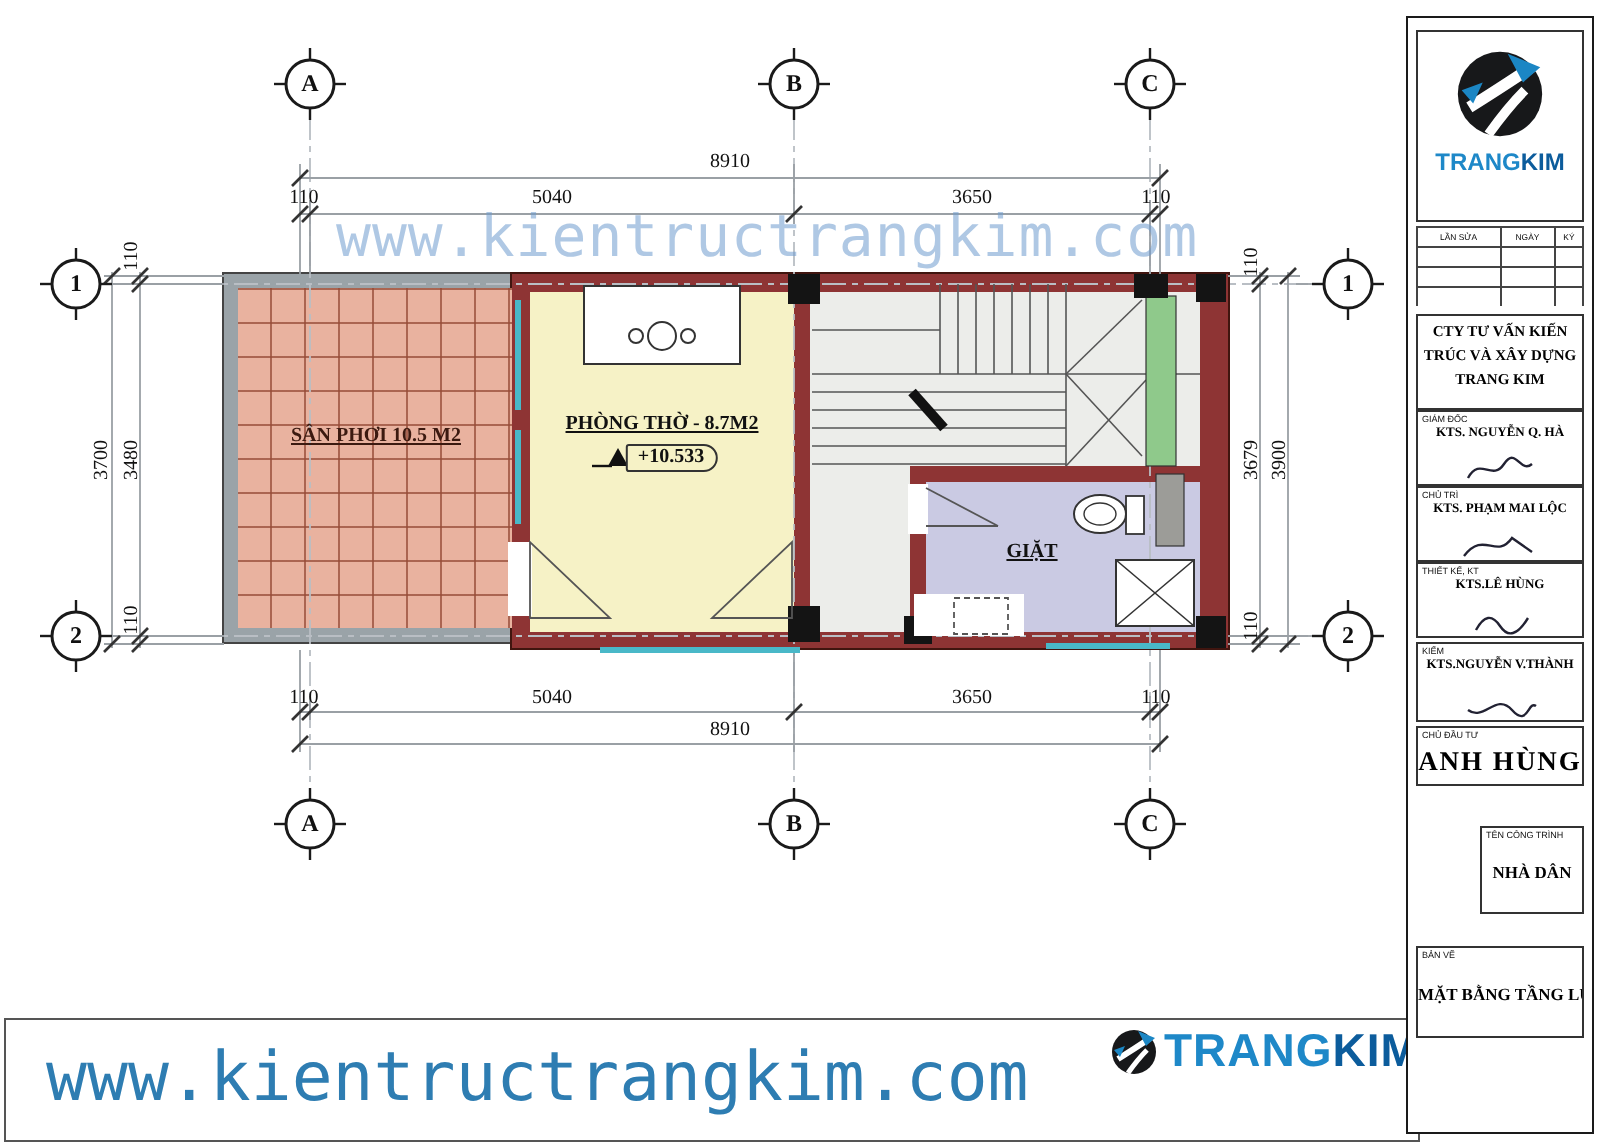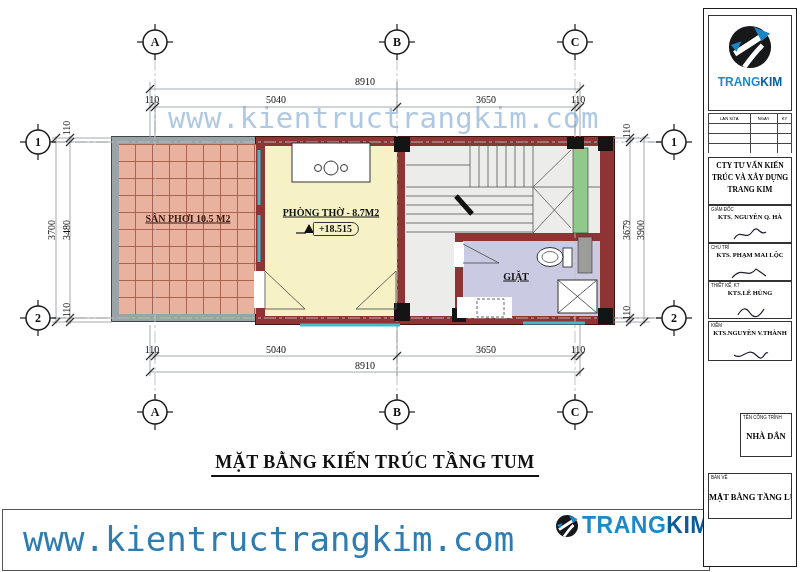--- a/index.html
+++ b/index.html
@@ -318,24 +318,23 @@
   <span class="dim rot" style="left:66px;top:230px">3480</span>
   <span class="dim rot" style="left:66px;top:310px">110</span>
   <span class="dim rot" style="left:51px;top:230px">3700</span>
   <span class="dim rot" style="left:626px;top:131px">110</span>
   <span class="dim rot" style="left:626px;top:230px">3679</span>
   <span class="dim rot" style="left:626px;top:313px">110</span>
   <span class="dim rot" style="left:640px;top:230px">3900</span>
 
   <span class="rlab" style="left:188px;top:218px">SÂN PHƠI 10.5 M2</span>
   <span class="rlab" style="left:331px;top:212px;color:#111">PHÒNG THỜ - 8.7M2</span>
-  <span class="level" style="left:336px;top:229px">+18.515</span>
+  <span class="level" style="left:336px;top:229px">+10.533</span>
   <span class="rlab" style="left:516px;top:276px;color:#111">GIẶT</span>
 
-  <div class="main-title">MẶT BẰNG KIẾN TRÚC TẦNG TUM</div>
 
   <div class="footer">
     <span class="f-web">www.kientructrangkim.com</span>
     <div class="f-brand">
       <svg width="24" height="24" viewBox="0 0 48 48">
         <circle cx="24" cy="24" r="22" fill="#17181a"></circle>
         <path d="M8 31 Q24 21 42 9" stroke="#fff" stroke-width="6" fill="none"></path>
         <path d="M18 45 Q28 31 37 22" stroke="#fff" stroke-width="5" fill="none"></path>
         <path d="M28 3 L45 10 L36 18 Z" fill="#1b86c4"></path>
         <path d="M4 22 L15 18 L10 29 Z" fill="#1b86c4"></path>
@@ -407,20 +406,24 @@
       </svg>
     </div>
     <div class="tbx" style="top:312px;height:38px;">
       <span class="role">KIỂM</span>
       <div class="sname">KTS.NGUYỄN V.THÀNH</div>
       <svg class="sig" width="40" height="16" viewBox="0 0 40 16">
         <path d="M4 11 C12 17 18 2 26 11 S34 6 38 9" stroke="#223" stroke-width="1.2" fill="none"></path>
       </svg>
     </div>
 
+    <div class="tbx" style="top:354px;height:28px;">
+      <span class="role">CHỦ ĐẦU TƯ</span>
+      <div class="bigname">ANH HÙNG</div>
+    </div>
     <div class="tbx" style="top:404px;height:42px;margin-left:32px;">
       <span class="role">TÊN CÔNG TRÌNH</span>
       <div class="projname">NHÀ DÂN</div>
     </div>
     <div class="tbx" style="top:464px;height:44px;">
       <span class="role">BẢN VẼ</span>
       <div class="drawname">MẶT BẰNG TẦNG LỬNG</div>
     </div>
   </div>
 

